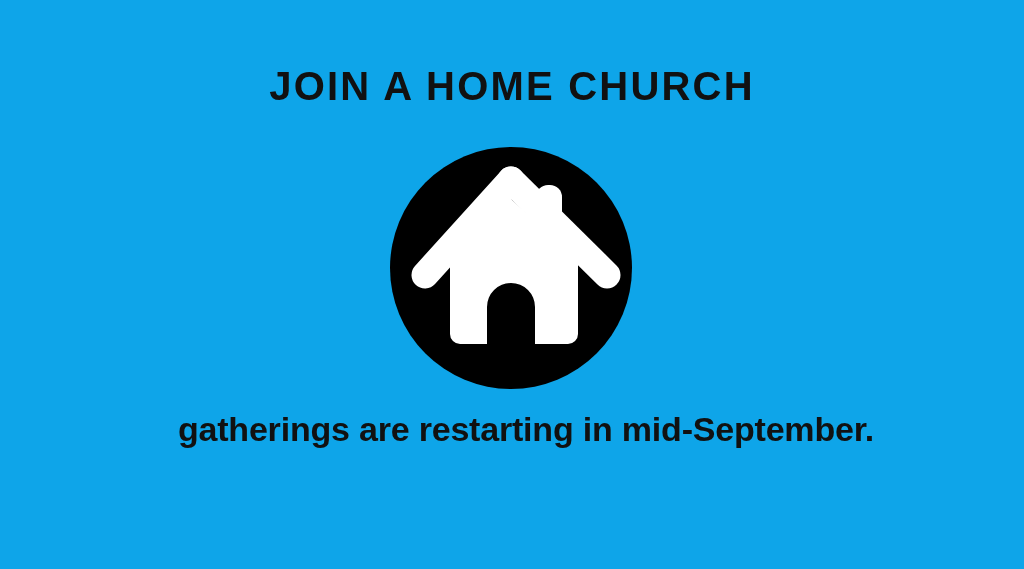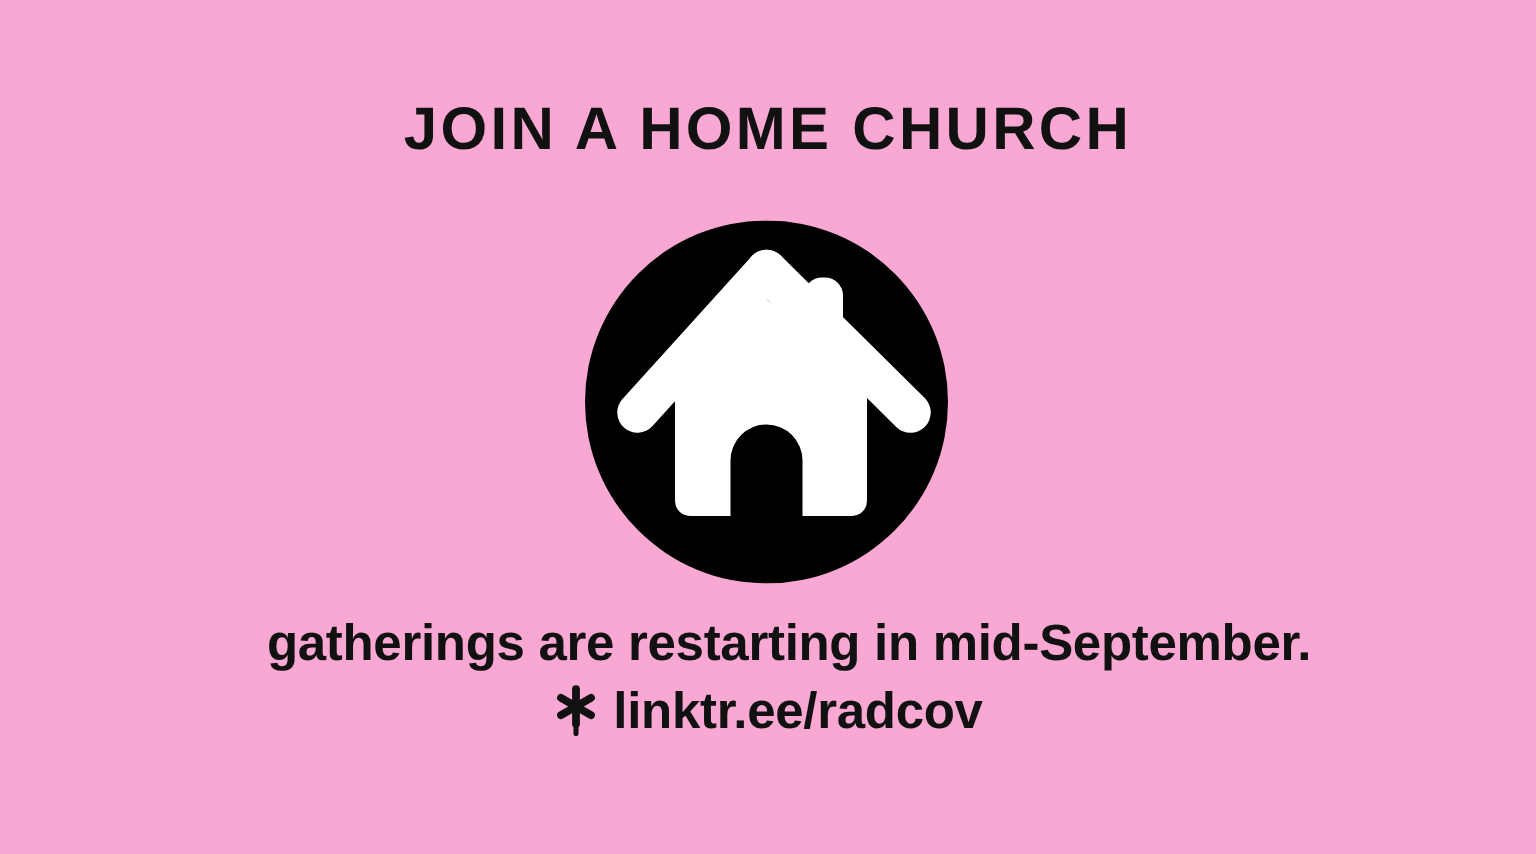--- a/index.html
+++ b/index.html
@@ -11,21 +11,21 @@
     height: 569px;
     background: #ffffff;
     font-family: "Liberation Sans", sans-serif;
     overflow: hidden;
   }
 
   #slide {
     position: relative;
     width: 1024px;
     height: 569px;
-    background: #f9a8d4;
+    background: #0ea5e9;
   }
 
   
   #title {
     position: absolute;
     top: 62px;
     left: 0;
     width: 1024px;
     text-align: center;
     font-family: "Liberation Sans", sans-serif;
@@ -118,28 +118,15 @@
         <path d="M61 113 L122 52 L189 113 L189 187 A10 10 0 0 1 179 197
                  L146 197 L146 160 A24 24 0 0 0 98 160 L98 197
                  L71 197 A10 10 0 0 1 61 187 Z"></path>
       </g>
     </svg>
   </div>
 
   <div id="caption-block">
     <div id="subtitle">gatherings are restarting in mid-September.</div>
 
-    <div id="link-line">
-      <span id="asterisk-icon">
-        <svg viewBox="0 0 30 36" xmlns="http://www.w3.org/2000/svg" aria-hidden="true">
-          <g stroke="#111111" stroke-width="5.2" stroke-linecap="round">
-            <line x1="15" y1="3.5" x2="15" y2="26.5"></line>
-            <line x1="5" y1="9.2" x2="25" y2="20.8"></line>
-            <line x1="5" y1="20.8" x2="25" y2="9.2"></line>
-          </g>
-          <line x1="15" y1="26" x2="15" y2="33" stroke="#111111" stroke-width="3.4" stroke-linecap="round"></line>
-        </svg>
-      </span>
-      <span id="link-text">linktr.ee/radcov</span>
-    </div>
   </div>
 
 </div>
 
 </body></html>

